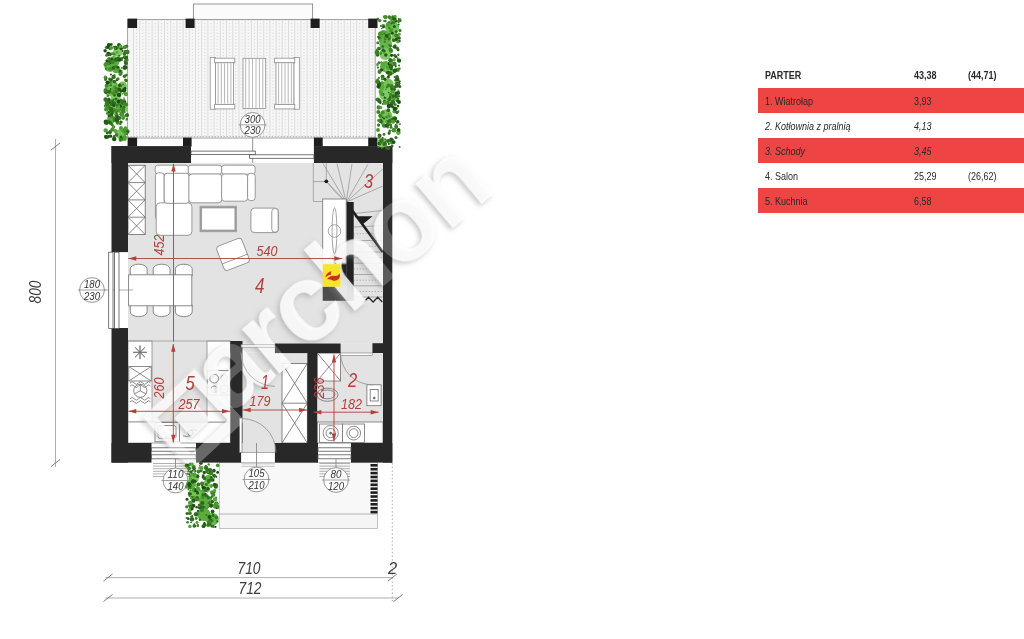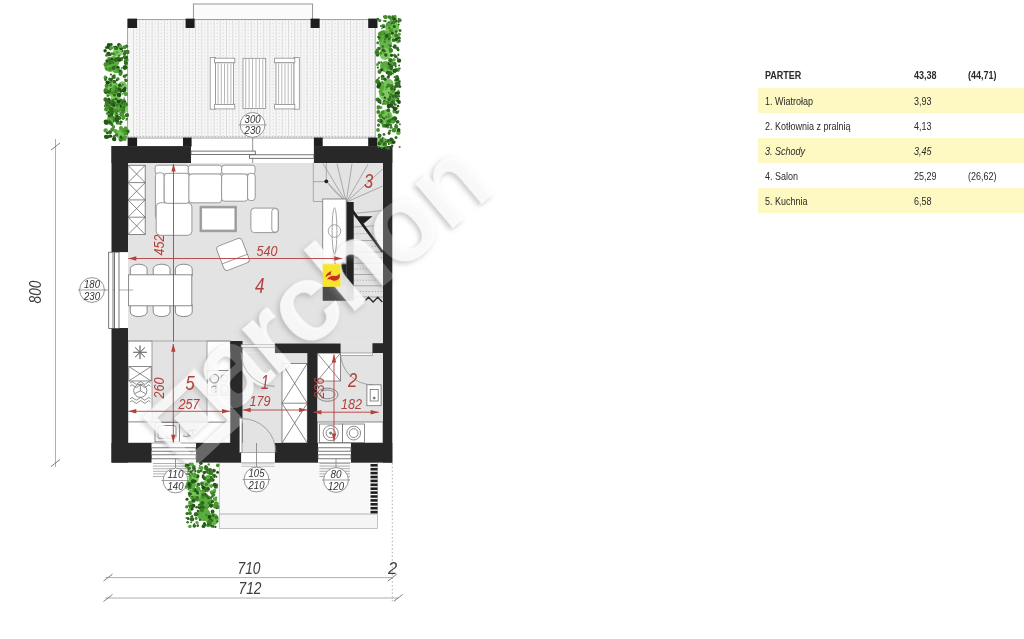--- a/index.html
+++ b/index.html
@@ -1,21 +1,21 @@
 <!DOCTYPE html>
 <html><head>
 <meta charset="utf-8">
 <style>
   html,body{margin:0;padding:0;background:#ffffff;}
   #page{position:relative;width:1024px;height:639px;background:#ffffff;overflow:hidden;
         font-family:"Liberation Sans",sans-serif;}
   #plan{position:absolute;left:0;top:0;}
   #tbl{position:absolute;left:758px;top:60px;width:266px;font-size:10.6px;color:#2a2a2a;}
   .row{position:absolute;left:0;width:266px;height:25px;}
-  .gray{background:#fef9c3;}
+  .gray{background:#ef4444;}
   .lbl,.val,.par{display:inline-block;transform:scaleX(0.85);transform-origin:0 50%;white-space:nowrap;}
   .lbl{position:absolute;left:7px;top:7px;}
   .val{position:absolute;left:156px;top:7px;}
   .par{position:absolute;left:209.6px;top:7px;}
   .sep{position:absolute;left:0;width:266px;height:1px;background:#e4e4e6;}
 </style>
 </head>
 <body>
 <div id="page">
 <svg id="plan" width="758" height="639" viewBox="0 0 758 639">
@@ -1329,21 +1329,21 @@
   <div class="row" style="top:0px;height:28px;">
      <span class="lbl" style="font-weight:bold;top:9px;">PARTER</span>
      <span class="val" style="font-weight:bold;top:9px;">43,38</span>
      <span class="par" style="font-weight:bold;top:9px;">(44,71)</span>
   </div>
   <div class="sep" style="top:28px;"></div>
   <div class="row gray" style="top:28px;">
         <span class="lbl">1. Wiatrołap</span>
         <span class="val">3,93</span>
       </div>
-  <div class="row" style="top:53px;">
+  <div class="row" style="top:53px;font-style:italic;">
         <span class="lbl">2. Kotłownia z pralnią</span>
         <span class="val">4,13</span>
       </div>
   <div class="row gray" style="top:78px;font-style:italic;">
         <span class="lbl">3. Schody</span>
         <span class="val">3,45</span>
       </div>
   <div class="row" style="top:103px;">
         <span class="lbl">4. Salon</span>
         <span class="val">25,29</span>

